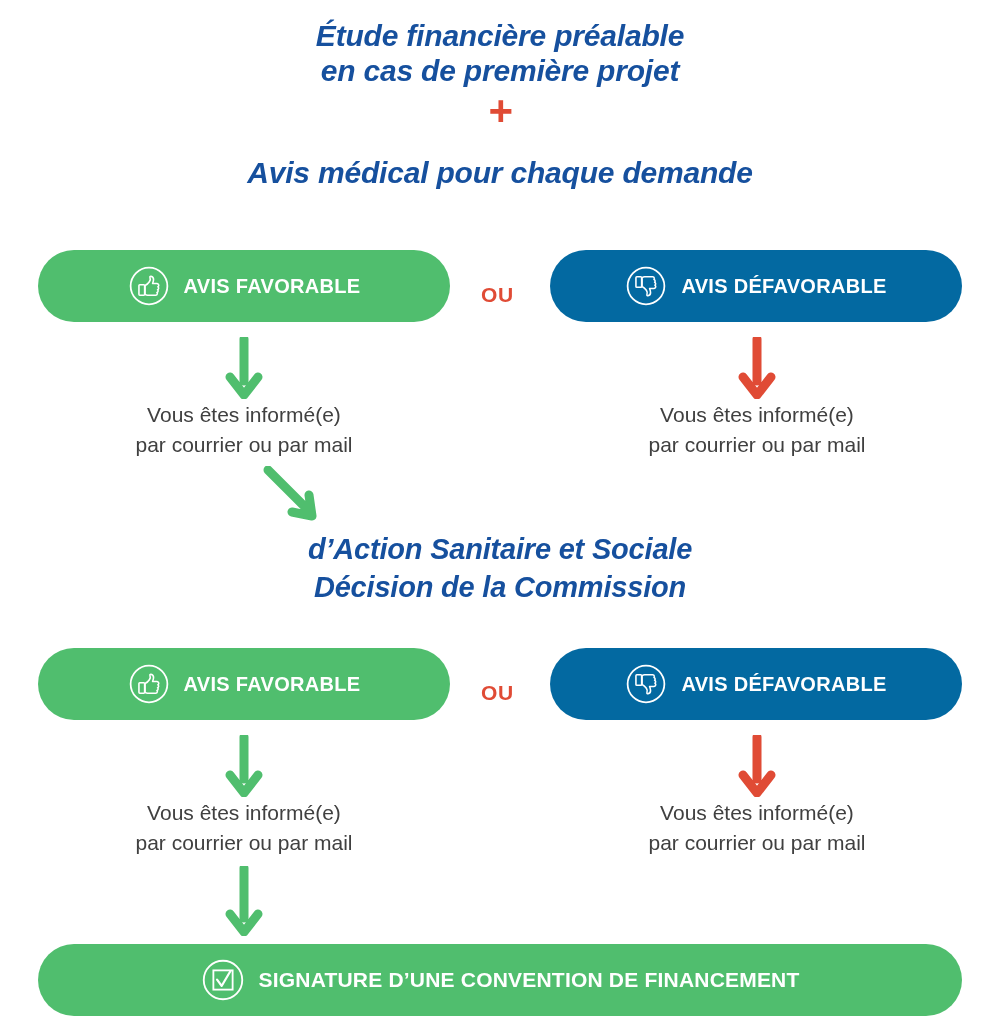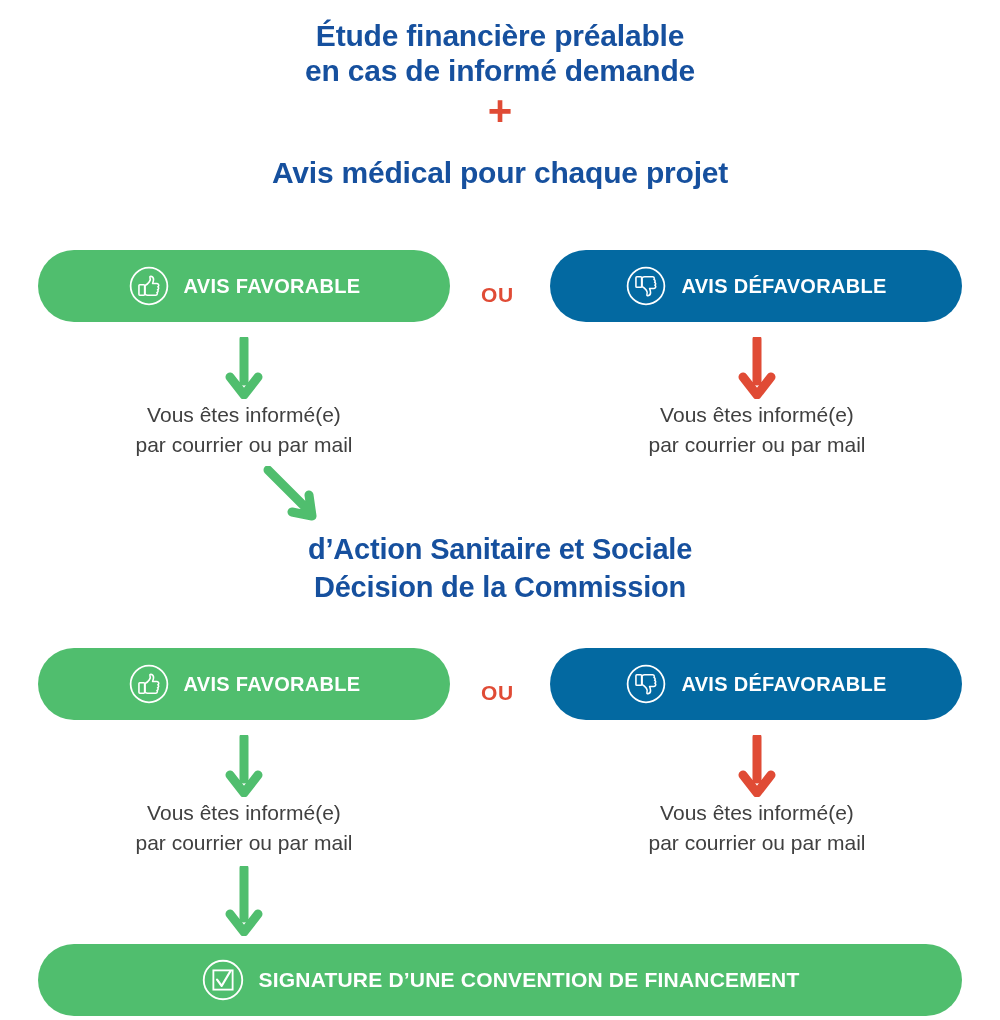--- a/index.html
+++ b/index.html
@@ -24,20 +24,21 @@
 
   
   .heading {
     position: absolute;
     width: 100%;
     text-align: center;
     color: #16509E;
     font-weight: bold;
     line-height: 1.18;
     letter-spacing: -0.2px;
+    font-style: italic;
   }
 
   #title-block {
     top: 18px;
     font-size: 30px;
   }
   #title-block .line { display: block; }
 
   .plus-sign {
     display: block;
@@ -148,25 +149,25 @@
   #arrow-def-2   { left: 735px; top: 735px; width: 44px; height: 62px; }
   #arrow-to-sign { left: 222px; top: 866px; width: 44px; height: 70px; }
 </style>
 </head>
 <body>
 
 <div class="stage">
 
   <div class="heading" id="title-block">
     <span class="line">Étude financière préalable</span>
-    <span class="line">en cas de informé demande</span>
+    <span class="line">en cas de première projet</span>
     <span class="plus-sign">+</span>
   </div>
 
-  <div class="heading" id="subtitle-block">Avis médical pour chaque projet</div>
+  <div class="heading" id="subtitle-block">Avis médical pour chaque demande</div>
 
   <div class="pill green" id="pill-fav-1">
     <svg class="pill-icon" viewBox="0 0 48 48">
       <circle cx="24" cy="24" r="21" fill="none" stroke="#ffffff" stroke-width="2"></circle>
       <rect x="12.5" y="22.5" width="6.5" height="12" rx="1" fill="none" stroke="#ffffff" stroke-width="1.8"></rect>
       <path d="M19.5 23.5 C21.5 22.6 23.2 21 24.4 19.2 C25.6 17.4 25.6 15.4 25.1 14.2 C24.8 13.4 25.4 12.6 26.3 12.8 C28.0 13.2 29.3 14.8 29.2 16.9 C29.1 18.4 28.6 19.9 28.1 21.2 L33.0 21.2 C34.4 21.2 35.3 22.3 35.1 23.5 C35.0 24.1 34.7 24.6 34.2 24.9 C34.8 25.3 35.1 26.0 35.0 26.7 C34.9 27.4 34.4 28.0 33.8 28.2 C34.3 28.6 34.5 29.3 34.4 29.9 C34.3 30.6 33.8 31.2 33.1 31.4 C33.5 31.8 33.7 32.4 33.5 33.0 C33.3 33.9 32.5 34.5 31.6 34.5 L22.5 34.5 C21.4 34.5 20.4 34.2 19.5 33.6 Z" fill="none" stroke="#ffffff" stroke-width="1.8" stroke-linejoin="round"></path>
     </svg>
     <span class="pill-label">AVIS FAVORABLE</span>
   </div>
 

